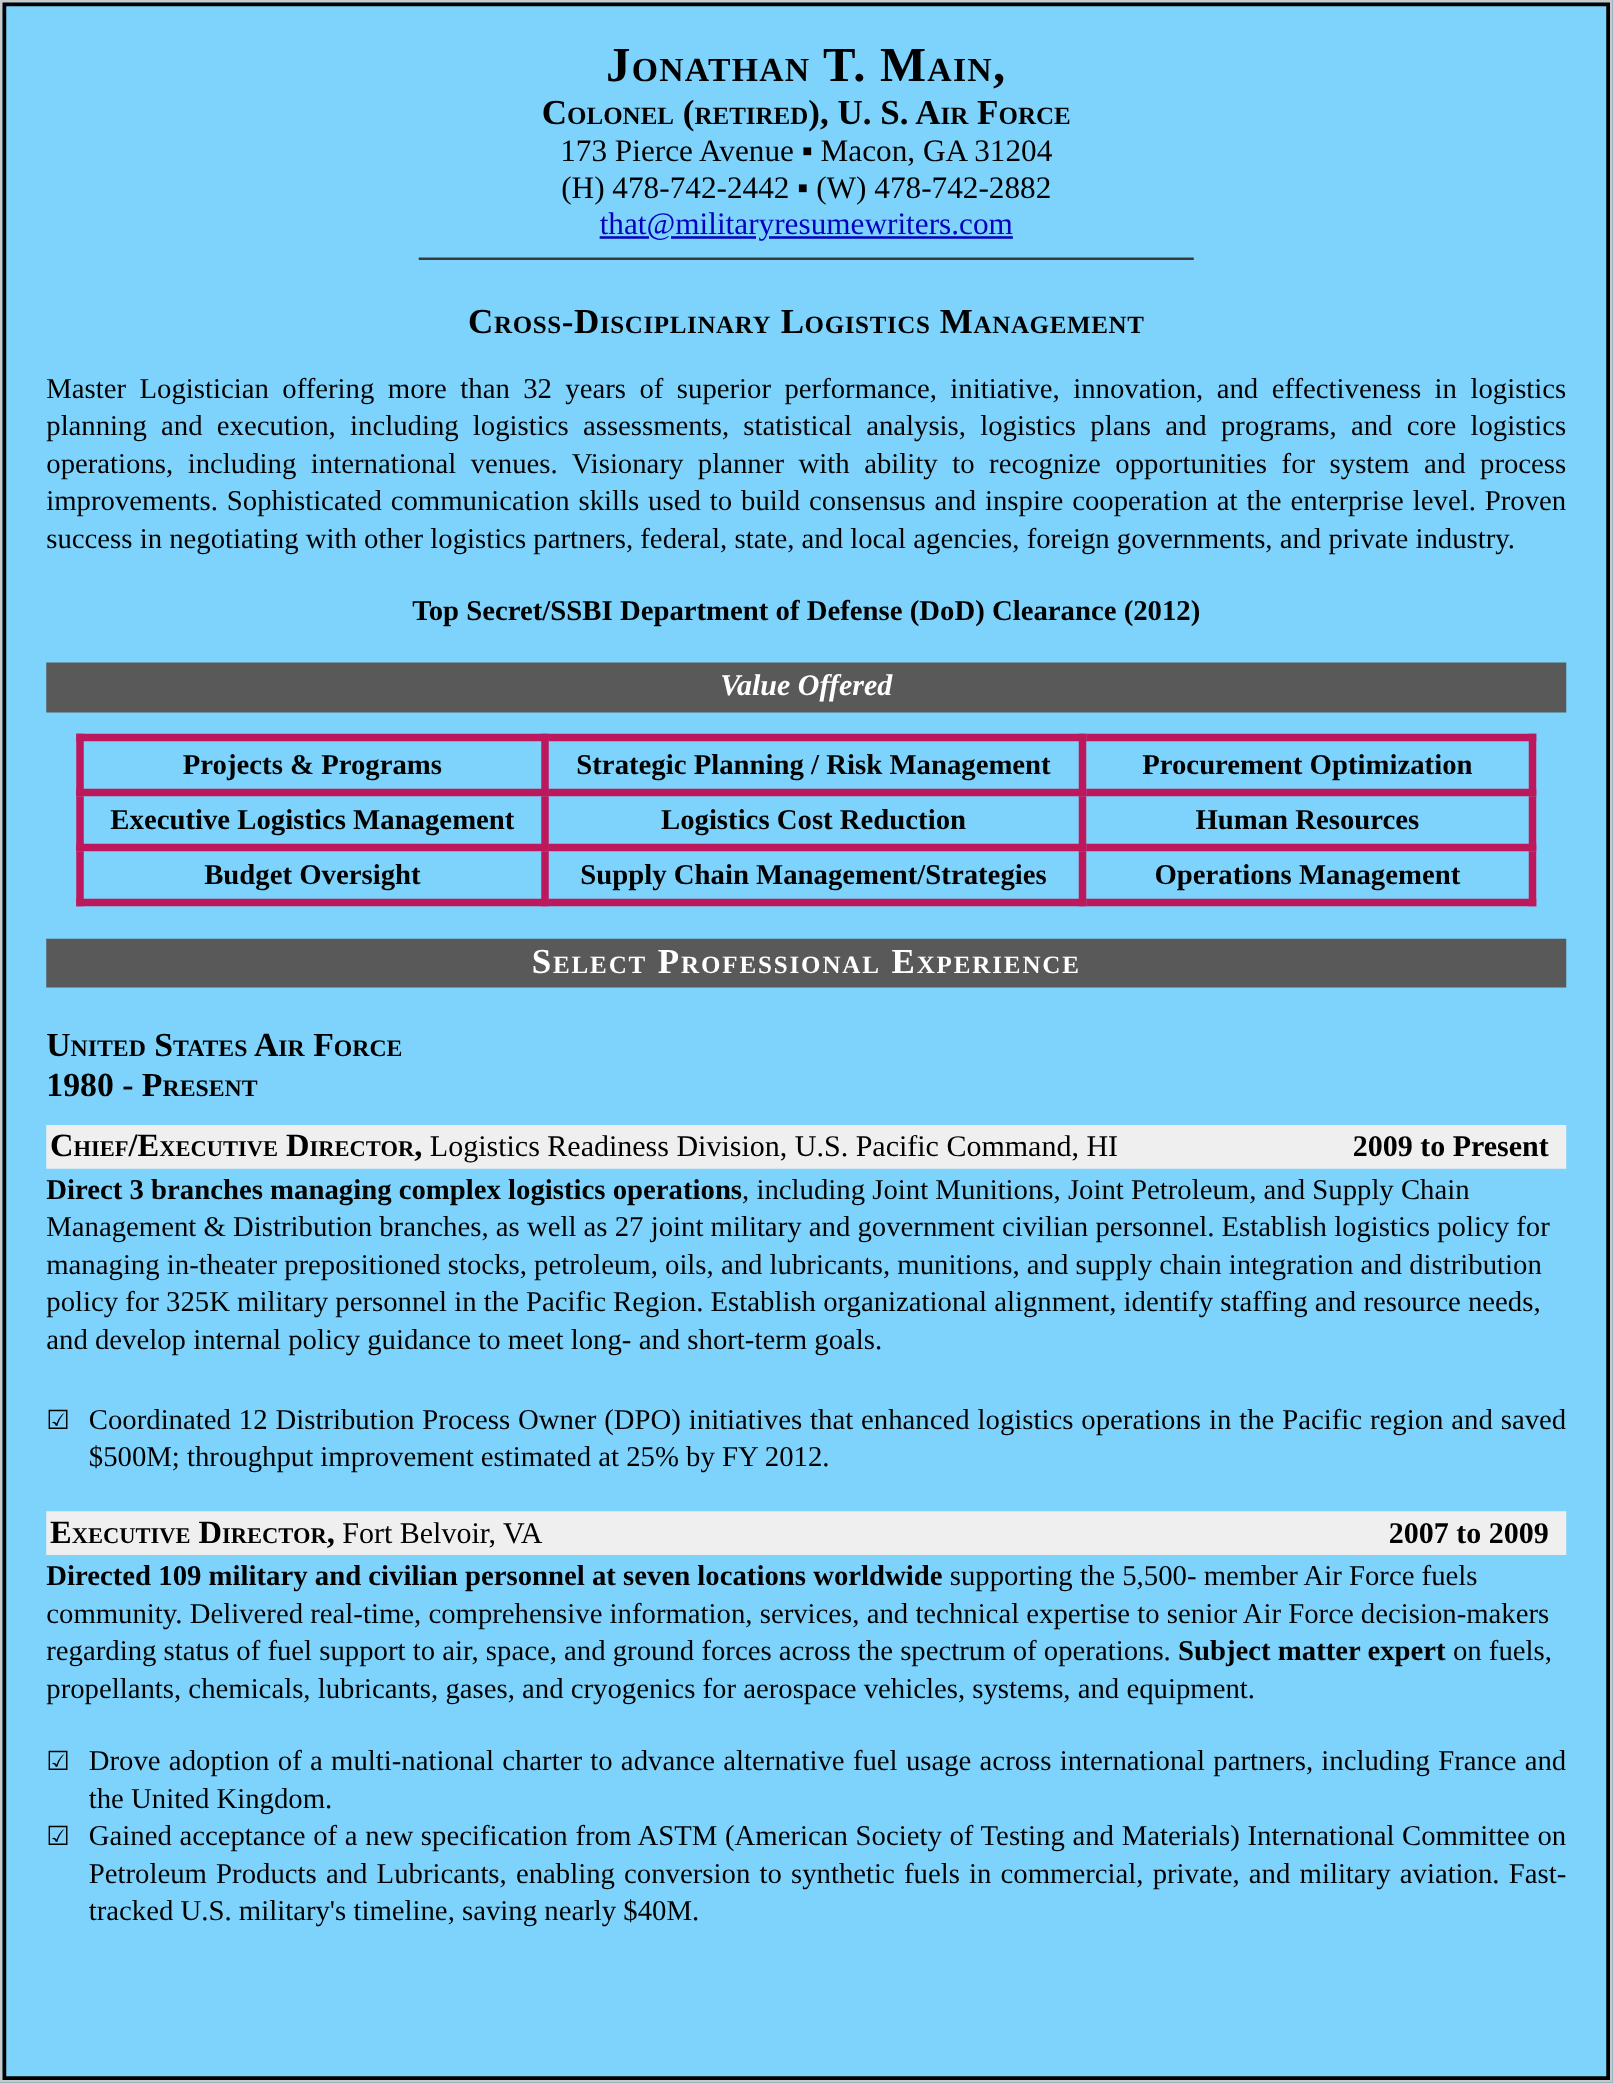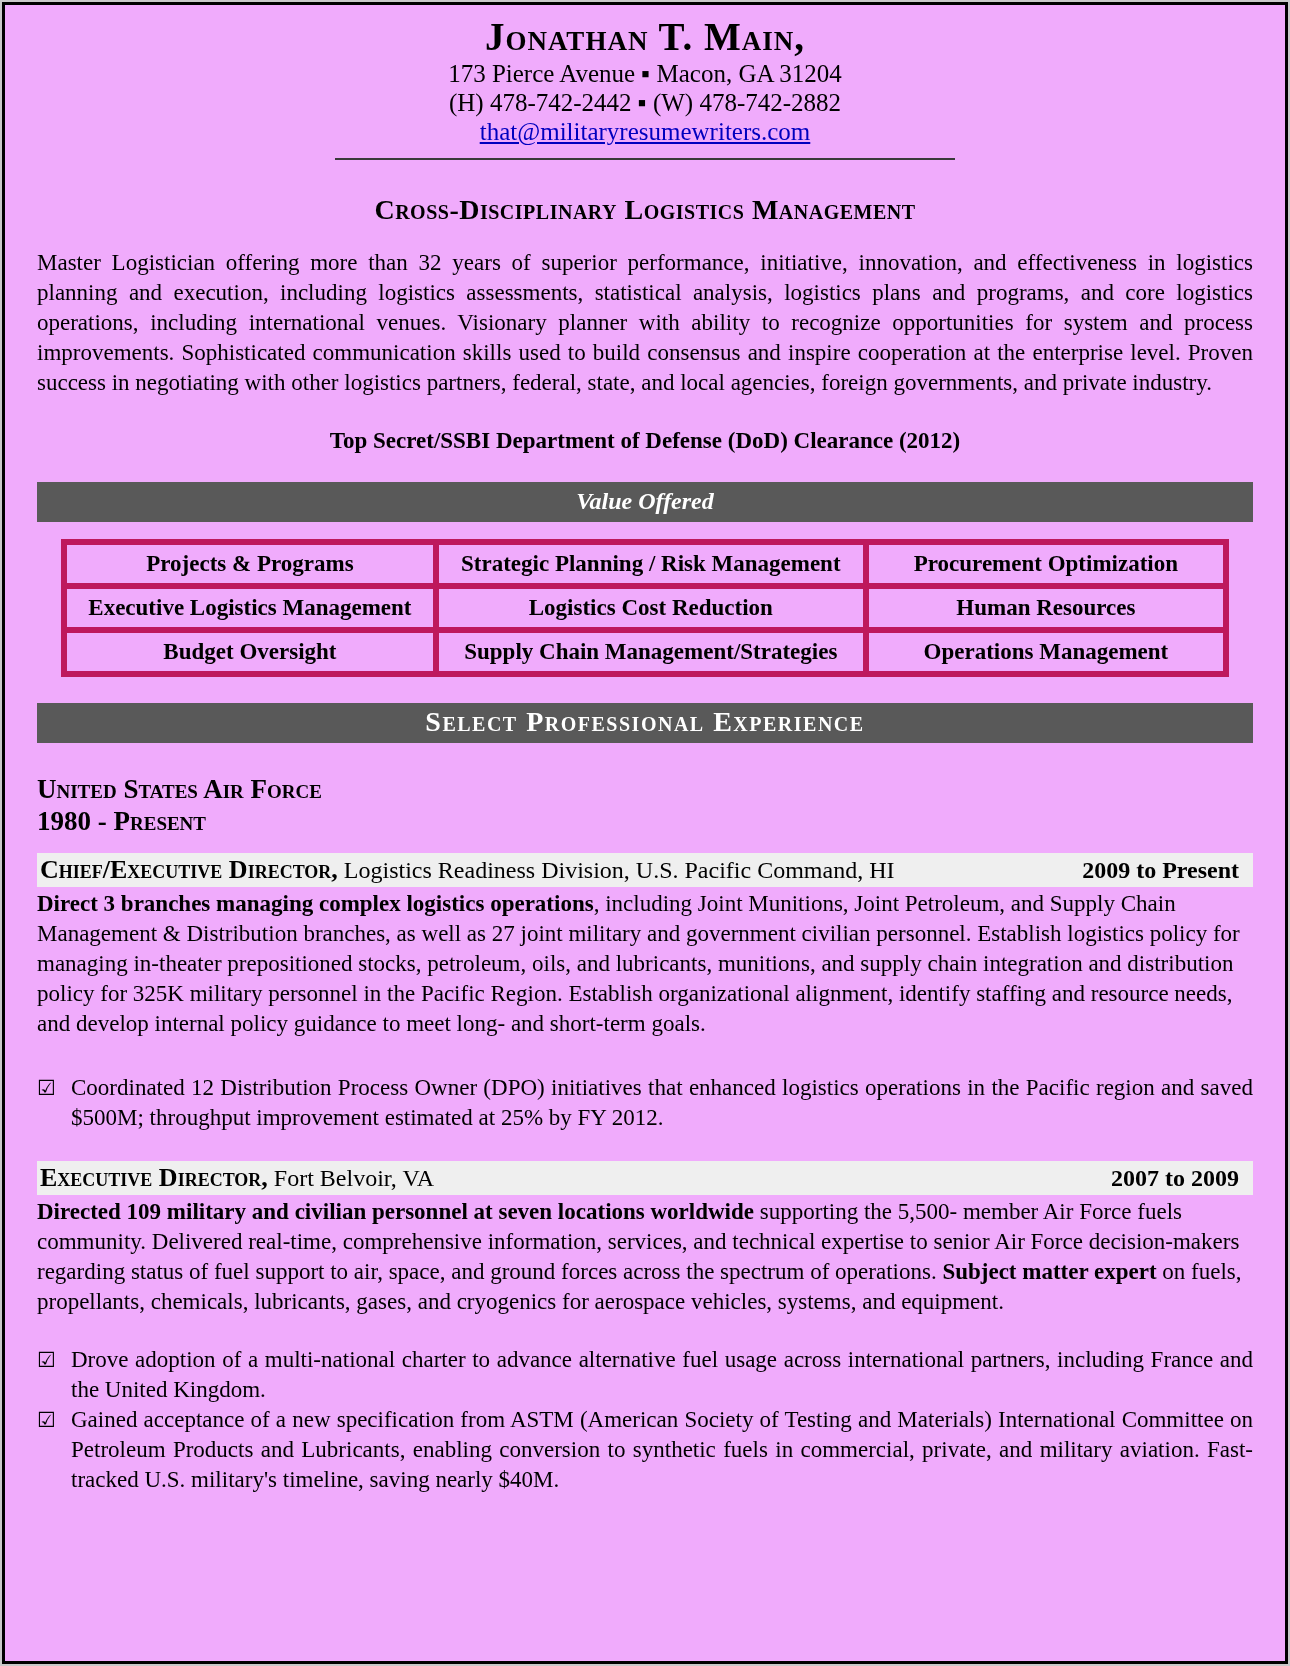--- a/index.html
+++ b/index.html
@@ -5,23 +5,23 @@
   * { box-sizing: border-box; }
   html, body { margin: 0; padding: 0; background: #888; }
   .sheet {
     width: 1290px; height: 1666px;
     background: #c9c9c9;
     padding: 2px;
     margin: 0 auto;
   }
   .page {
     width: 100%; height: 100%;
-    background: #f0abfc;
+    background: #7dd3fc;
     border: 3px solid #000;
-    padding: 10px 32px 20px 32px;
+    padding: 26px 32px 20px 32px;
     overflow: hidden;
     font-family: "Liberation Serif", "DejaVu Serif", serif;
     font-size: 23px;
     color: #000;
     line-height: 30px;
   }
 
   
   .hdr { text-align: center; }
   .hdr-name {
@@ -106,20 +106,21 @@
   .bullet-text { flex: 1; text-align: justify; }
 </style>
 </head>
 <body>
 
 <div class="sheet">
   <div class="page">
 
     <div class="hdr">
       <div class="hdr-name">Jonathan T. Main,</div>
+      <div class="hdr-title">Colonel (retired), U. S. Air Force</div>
       <div class="hdr-line">173 Pierce Avenue ▪ Macon, GA 31204</div>
       <div class="hdr-line">(H) 478-742-2442 ▪ (W) 478-742-2882</div>
       <div class="hdr-line hdr-email">
         <a>that@militaryresumewriters.com</a>
       </div>
       <hr class="hdr-rule">
     </div>
 
     <div class="sec-heading">Cross-Disciplinary Logistics Management</div>
     <p class="summary-para">Master Logistician offering more than 32 years of superior performance, initiative, innovation, and effectiveness in logistics planning and execution, including logistics assessments, statistical analysis, logistics plans and programs, and core logistics operations, including international venues. Visionary planner with ability to recognize opportunities for system and process improvements. Sophisticated communication skills used to build consensus and inspire cooperation at the enterprise level. Proven success in negotiating with other logistics partners, federal, state, and local agencies, foreign governments, and private industry.</p>

